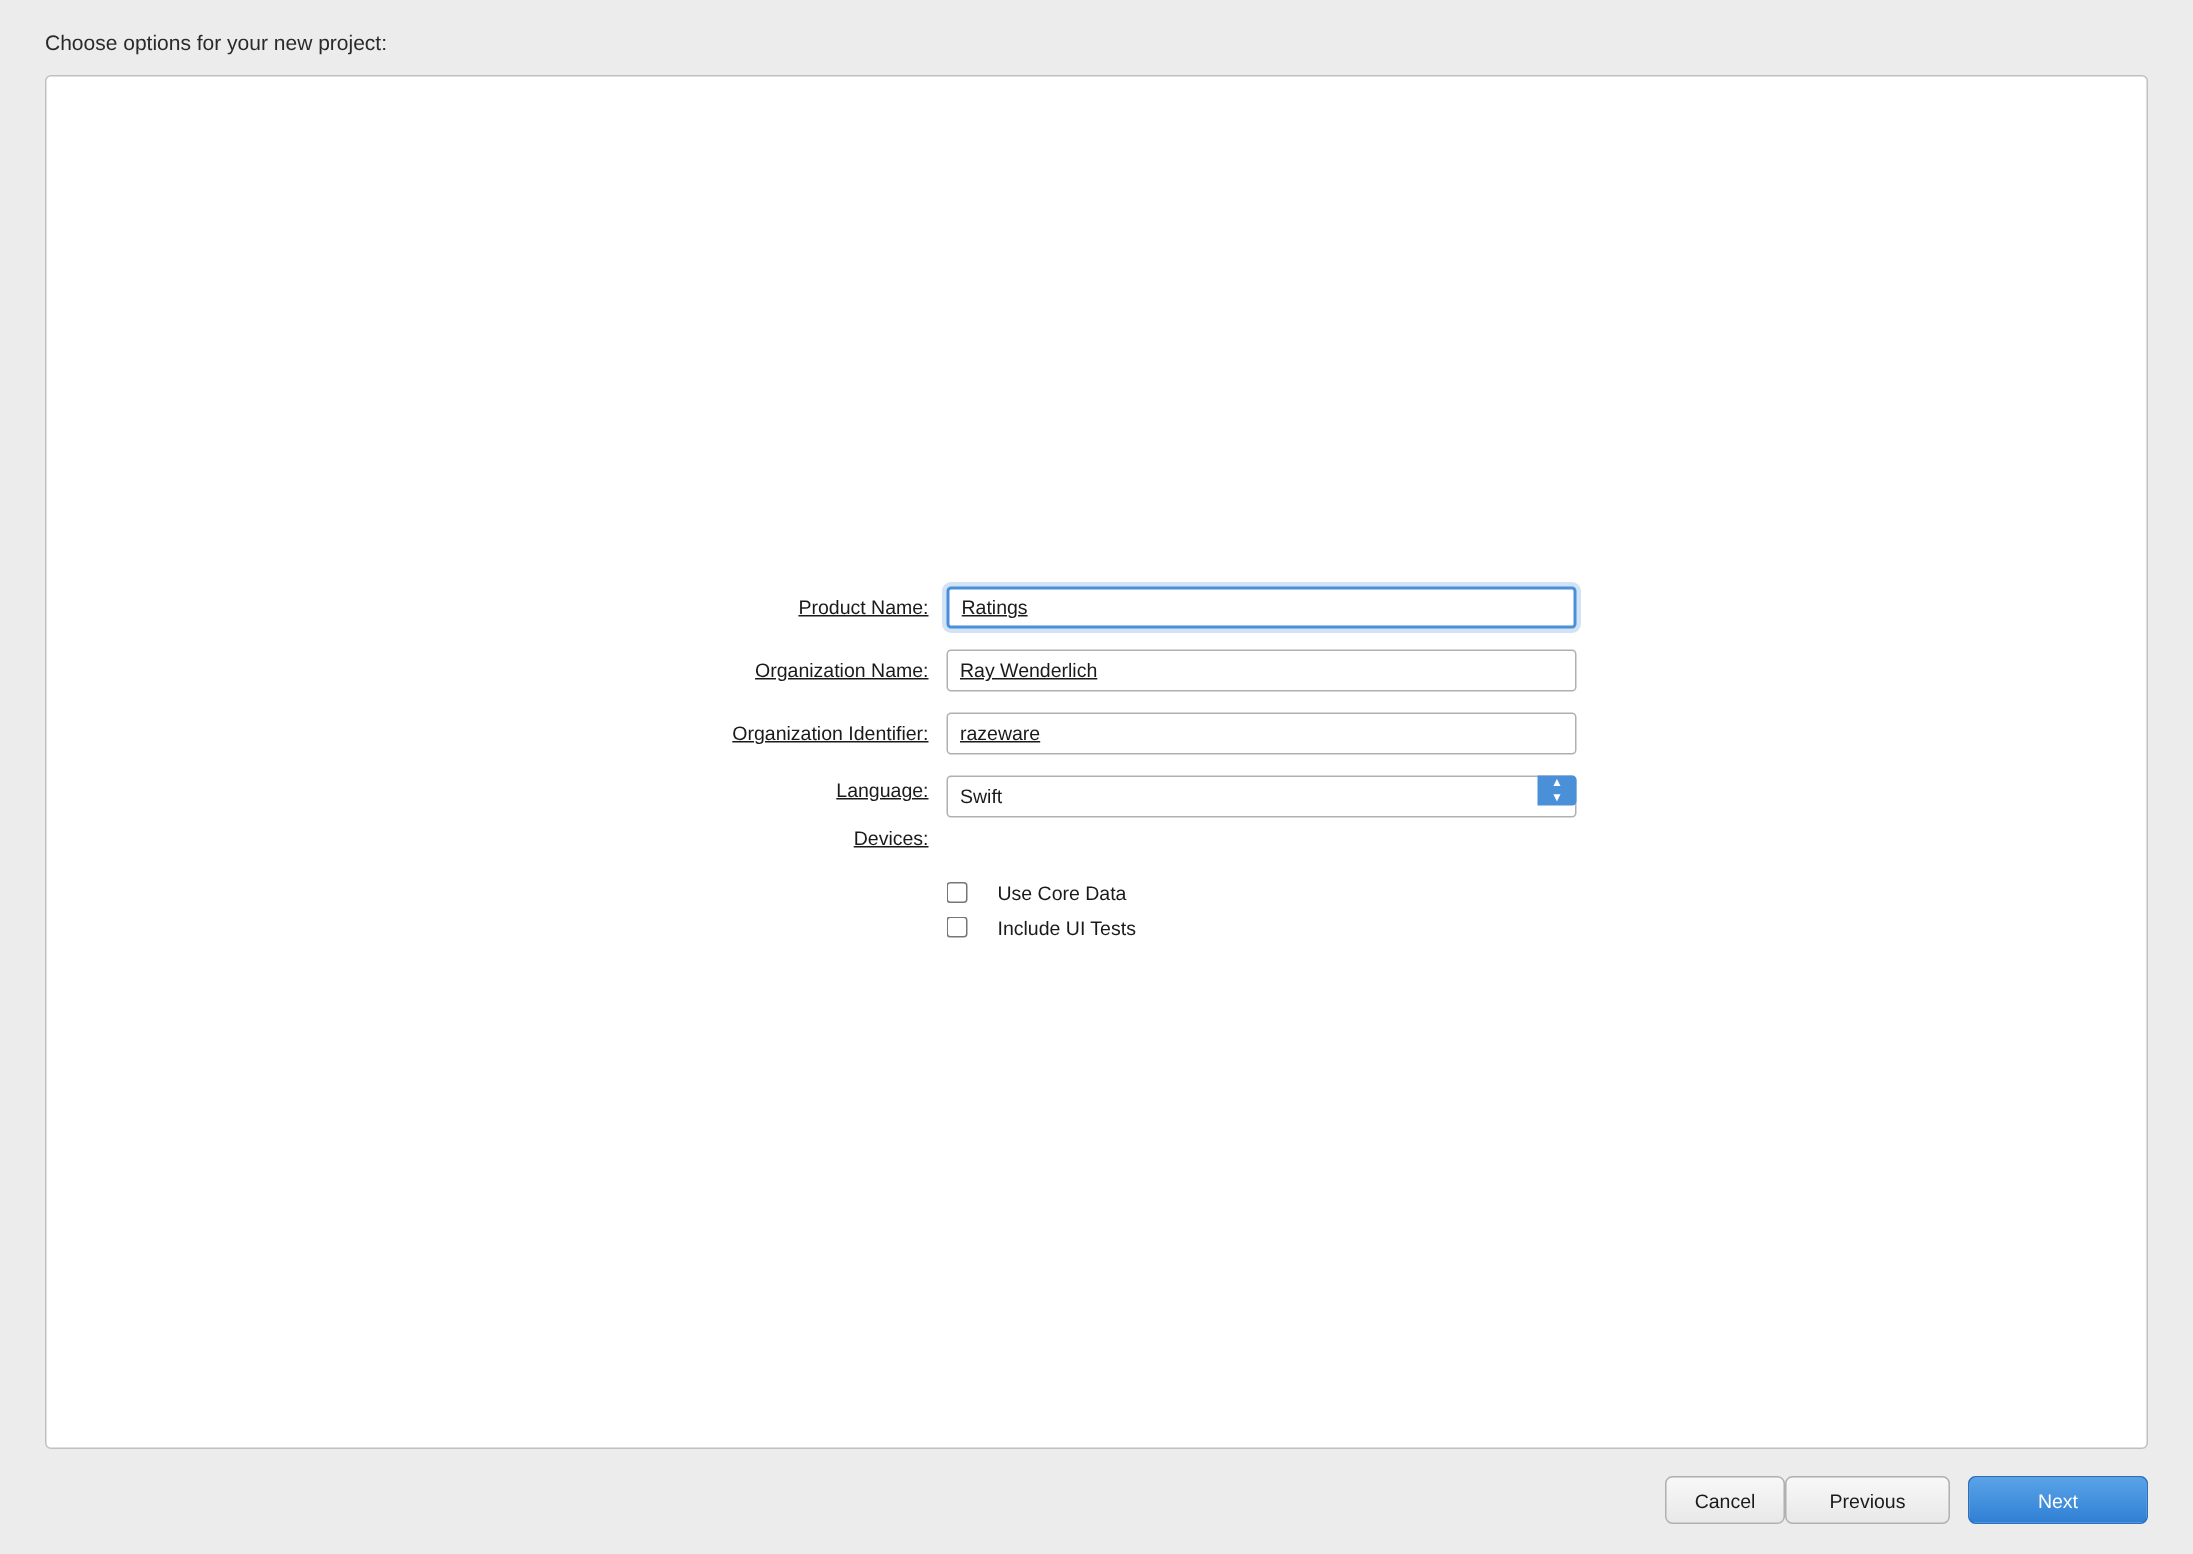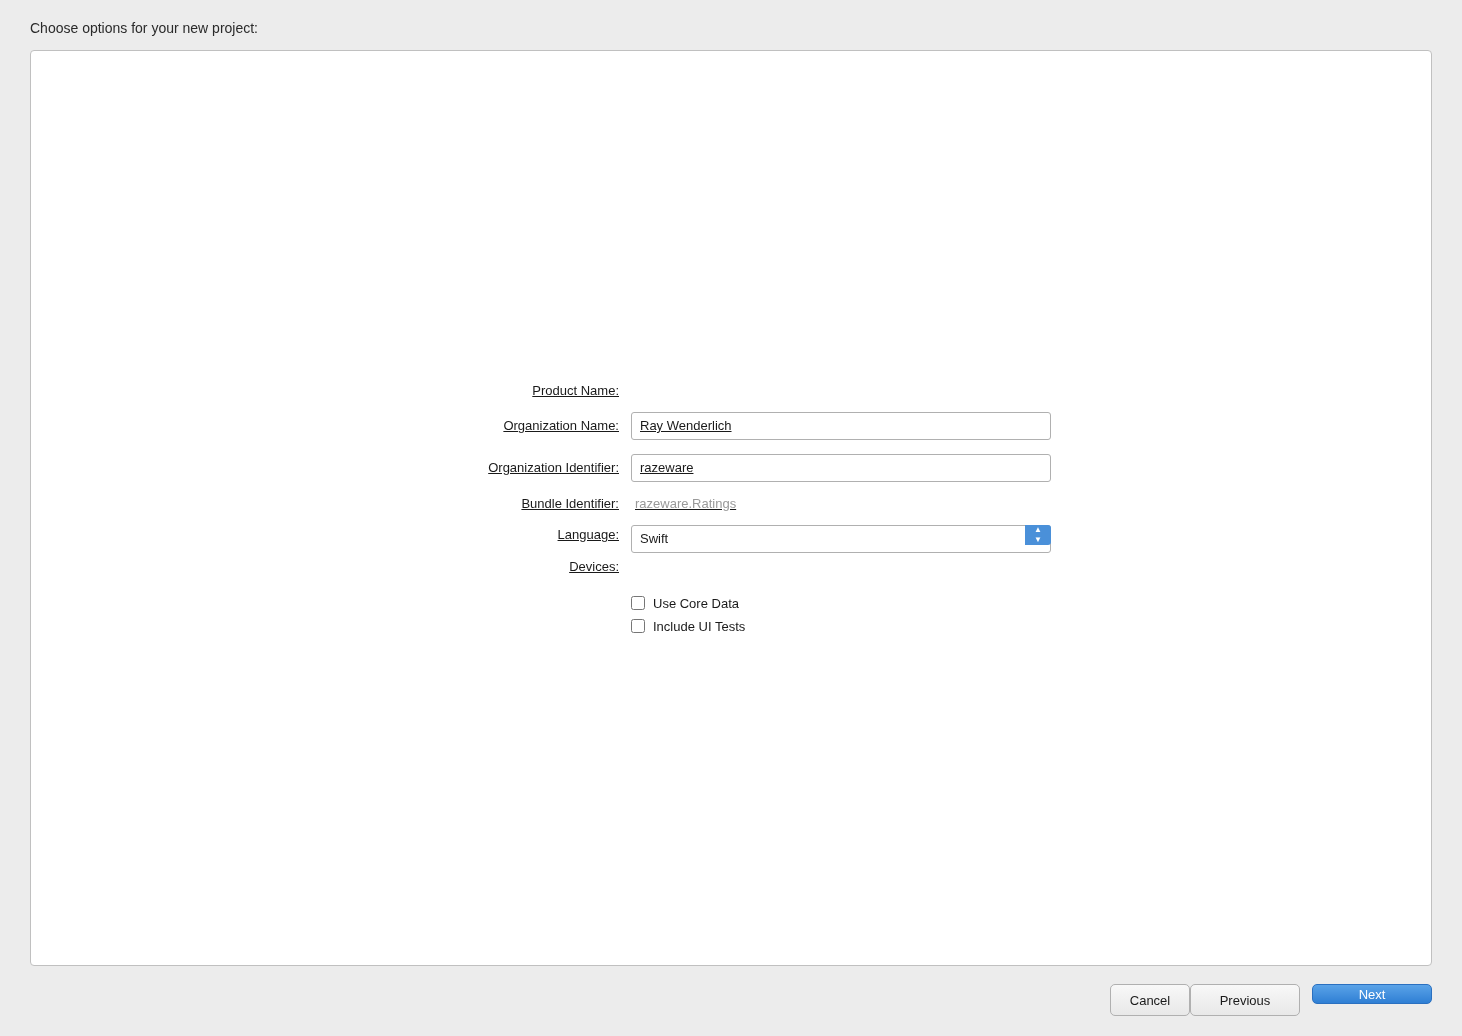--- a/index.html
+++ b/index.html
@@ -142,21 +142,21 @@
       display: flex;
       flex-direction: column;
       gap: 8px;
       margin-left: 220px;
       margin-top: 8px;
     }
 
     .checkbox-row {
       display: flex;
       align-items: center;
-      gap: 8px;
+      gap: 20px;
     }
 
     .checkbox-row input[type="checkbox"] {
       width: 14px;
       height: 14px;
       cursor: pointer;
       flex-shrink: 0;
     }
 
     .checkbox-label {
@@ -197,21 +197,21 @@
       border: 1px solid #b0b0b0;
       border-radius: 5px;
       background: linear-gradient(to bottom, #f8f8f8, #e8e8e8);
       font-size: 13px;
       color: #1a1a1a;
       cursor: pointer;
       outline: none;
     }
 
     .btn-next {
-      height: 20px;
+      height: 32px;
       min-width: 120px;
       padding: 0 28px;
       border: 1px solid #2a70c0;
       border-radius: 5px;
       background: linear-gradient(to bottom, #5aa3e8, #2f7fd4);
       font-size: 13px;
       color: white;
       cursor: pointer;
       outline: none;
       font-weight: 500;
@@ -220,36 +220,33 @@
 </head>
 <body>
 
 <span class="page-title">Choose options for your new project:</span>
 
 <div class="main-panel">
   <div class="form-area">
 
     <div class="form-row">
       <label class="form-label">Product Name:</label>
+      <input type="text" class="form-input focused" value="Ratings" style="">
     </div>
 
     <div class="form-row">
       <label class="form-label">Organization Name:</label>
       <input type="text" class="form-input" value="Ray Wenderlich" style="">
     </div>
 
     <div class="form-row">
       <label class="form-label">Organization Identifier:</label>
       <input type="text" class="form-input" value="razeware" style="">
     </div>
 
-    <div class="form-row">
-      <label class="form-label">Bundle Identifier:</label>
-      <span class="bundle-text">razeware.Ratings</span>
-    </div>
 
     <div class="form-row">
       <label class="form-label">Language:</label>
       <div class="select-wrapper">
         <select class="form-select">
           <option>Swift</option>
           <option>Objective-C</option>
         </select>
         <div class="select-arrow"></div>
       </div>

